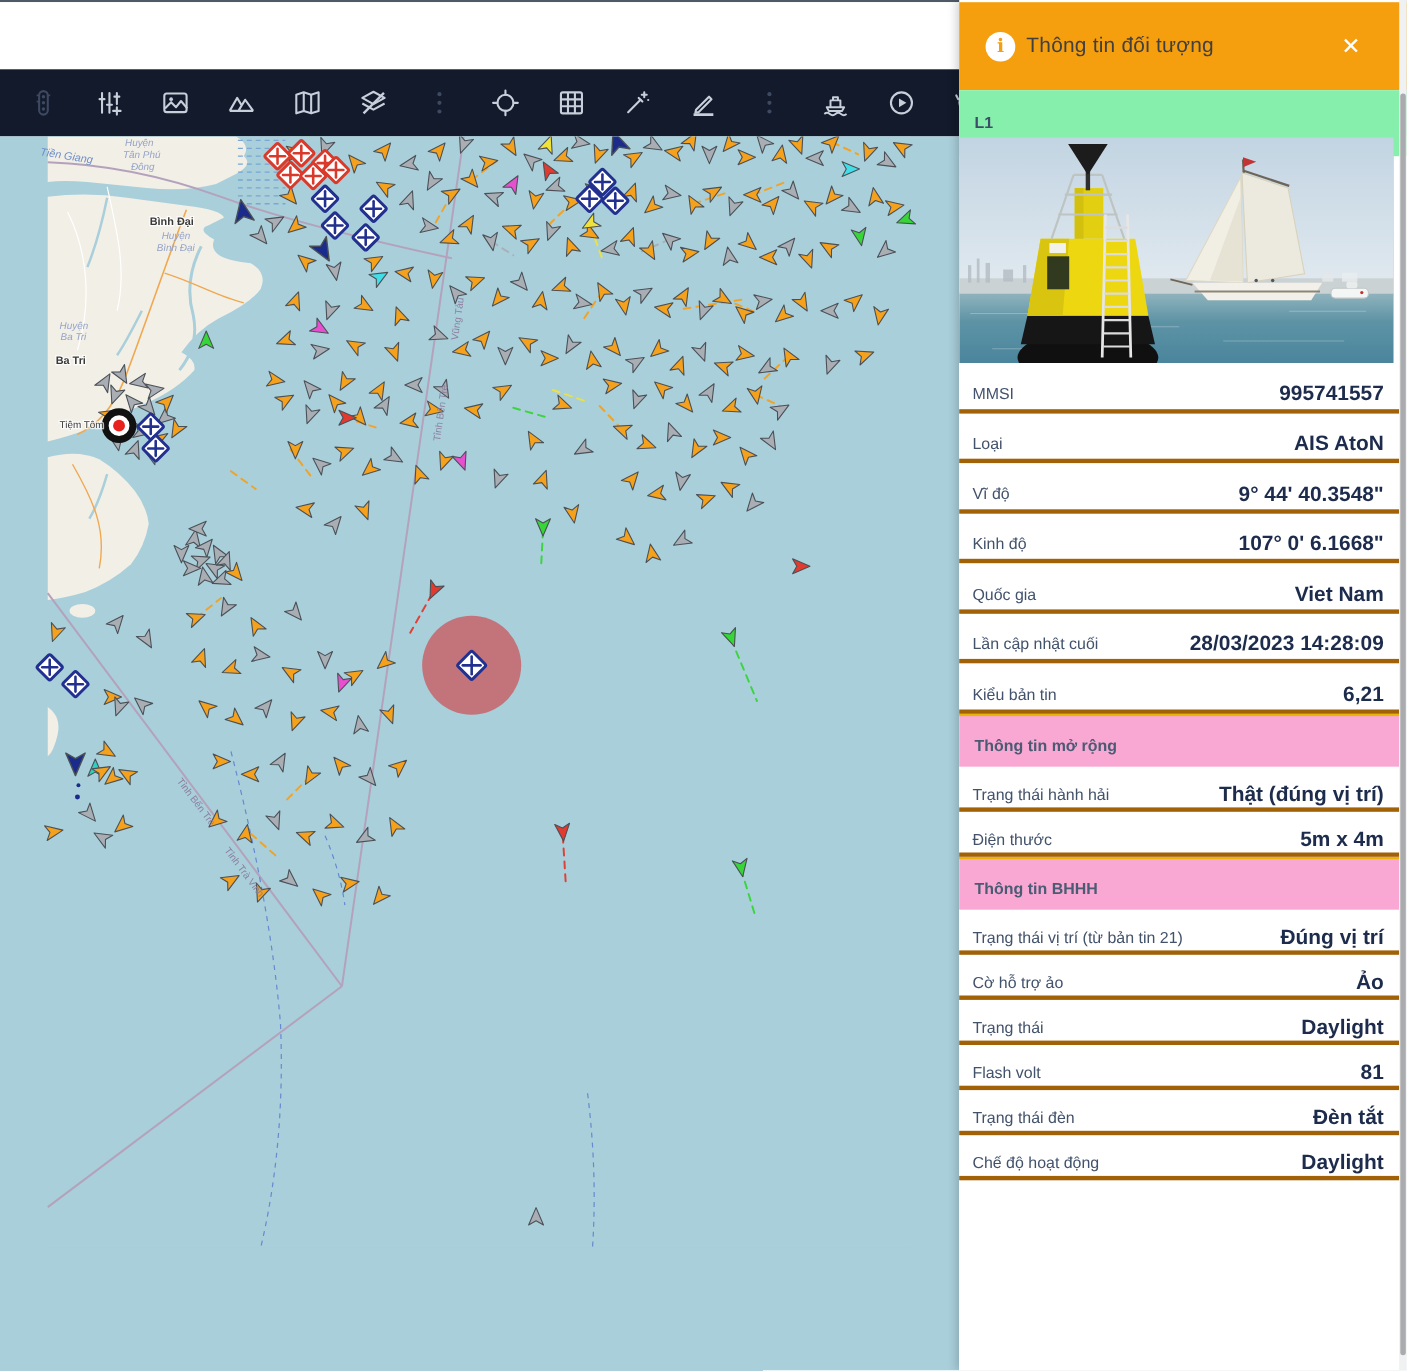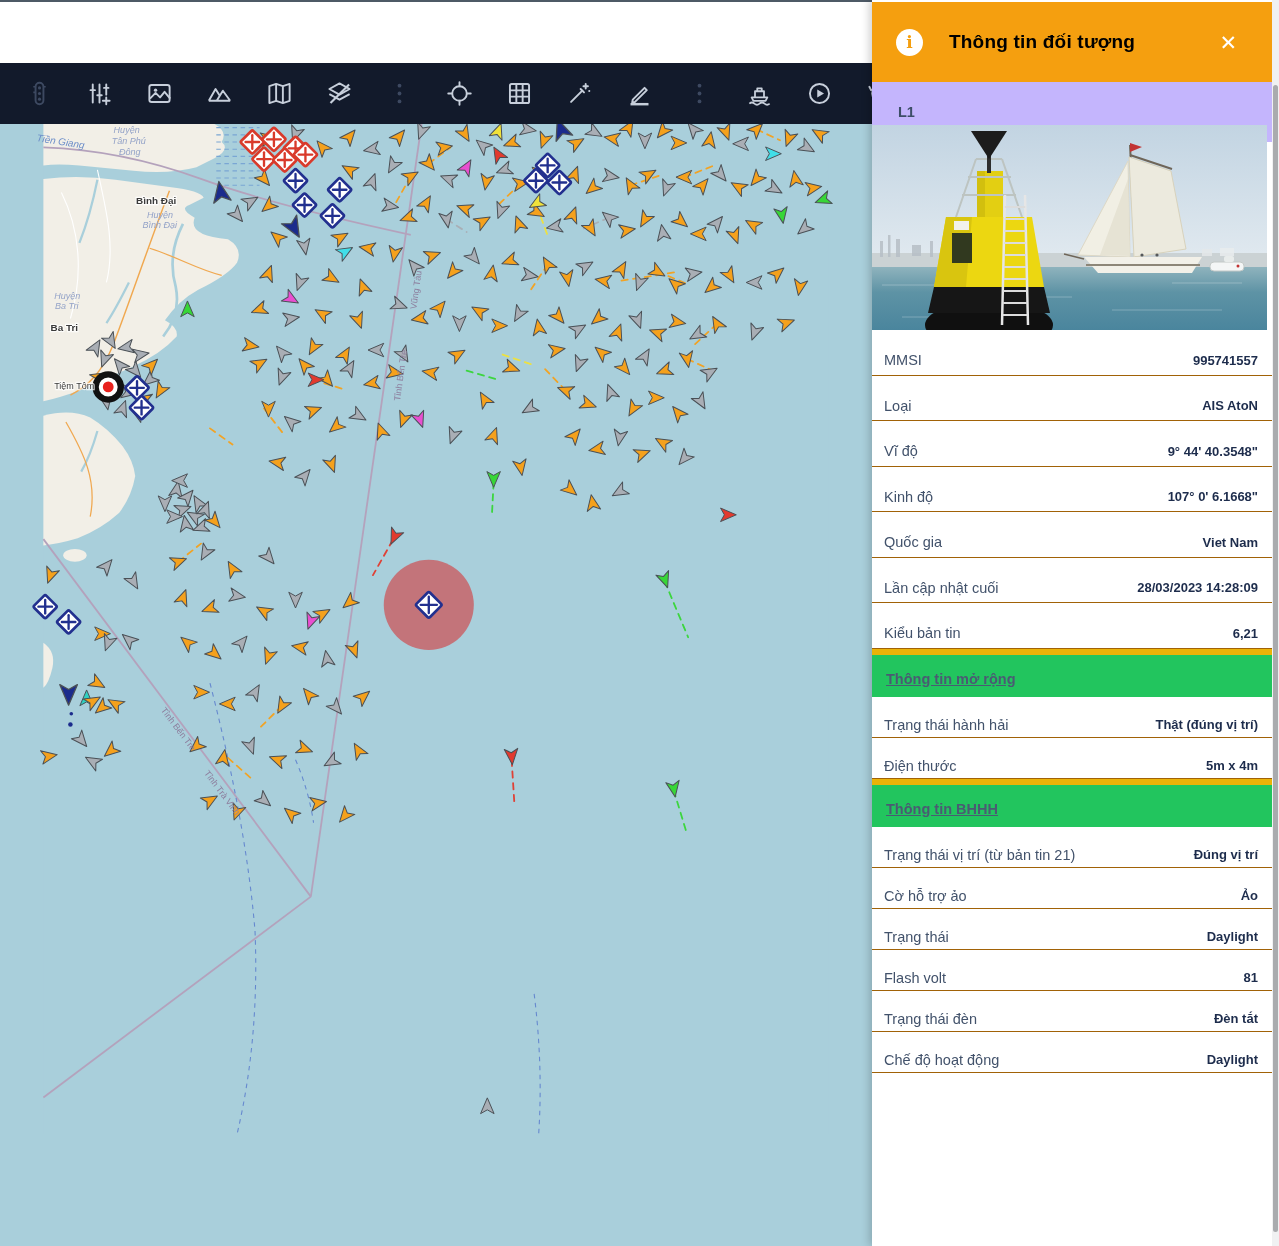--- a/index.html
+++ b/index.html
@@ -15,30 +15,30 @@
   .map-wrap svg{display:block;}
   text.place{font-size:11px;fill:#3a3a3a;font-weight:700;paint-order:stroke;stroke:#ffffffcc;stroke-width:2.5px;}
   text.place-sm{font-size:10px;fill:#3a3a3a;paint-order:stroke;stroke:#ffffffbb;stroke-width:2.5px;}
   text.admin{font-size:10px;font-style:italic;fill:#94a3c8;}
   text.river{font-size:11px;font-style:italic;fill:#6e8fc9;}
   text.bnd{font-size:10px;fill:#8d7f9e;}
   
   .panel{position:absolute;right:0;top:0;width:407px;height:1246px;background:#ffffff;z-index:20;box-shadow:-3px 0 8px rgba(0,0,0,.18);}
   .panel-header{position:absolute;left:0;top:2px;width:100%;height:80px;background:#F59F0F;display:flex;align-items:center;box-sizing:border-box;padding:0 20px;}
   .info-badge{width:27px;height:27px;border-radius:50%;background:#ffffff;color:#F59F0F;display:flex;align-items:center;justify-content:center;font-weight:700;font-size:17px;font-family:"DejaVu Serif","Liberation Serif",serif;flex:0 0 auto;margin-left:4px;}
-  .panel-title{color:#000000;font-size:19px;font-weight:700;margin-left:26px;letter-spacing:.2px;}
+  .panel-title{color:#404040;font-size:19px;font-weight:400;margin-left:10px;letter-spacing:.2px;}
   .close-btn{margin-left:auto;margin-right:22px;color:#ffffff;font-size:21px;cursor:pointer;line-height:1;}
-  .object-id{position:absolute;left:0;top:82px;width:100%;height:60px;display:flex;align-items:center;padding-left:26px;box-sizing:border-box;color:#3d4e68;font-weight:700;font-size:14.5px;background:#c4b5fd;}
+  .object-id{position:absolute;left:0;top:82px;width:100%;height:60px;display:flex;align-items:center;padding-left:14px;box-sizing:border-box;color:#3d4e68;font-weight:700;font-size:14.5px;background:#86efac;}
   .photo{position:absolute;left:0;top:125px;width:395px;height:205px;overflow:hidden;background:#bfd2de;}
   .panel-body{position:absolute;left:0;top:330px;width:400px;bottom:0;background:#fff;}
-  .row{height:45.5px;display:flex;align-items:center;justify-content:space-between;padding:16px 14px 0 12px;border-bottom:1px solid #a16207;box-sizing:border-box;}
+  .row{height:45.5px;display:flex;align-items:center;justify-content:space-between;padding:16px 14px 0 12px;border-bottom:4px solid #a16207;box-sizing:border-box;}
   .row.compact{height:41px;}
   .row .lbl{font-size:14.5px;color:#42526b;}
-  .row .val{font-size:13px;color:#1d2c4c;font-weight:700;text-align:left;}
-  .section-title{height:48px;display:flex;align-items:flex-end;padding:0 0 10px 14px;box-sizing:border-box;font-size:14.5px;font-weight:700;color:#4a5b73;background:#22c55e;border-top:6px solid #eab308;text-decoration:underline;}
+  .row .val{font-size:19px;color:#1d2c4c;font-weight:700;text-align:left;}
+  .section-title{height:48px;display:flex;align-items:flex-end;padding:0 0 10px 14px;box-sizing:border-box;font-size:14.5px;font-weight:700;color:#4a5b73;background:#f9a8d4;border-top:2px solid #eab308;}
   .scrollbar{position:absolute;right:0;top:0;width:7px;height:100%;background:#f0f1f2;z-index:25;}
   .scroll-thumb{position:absolute;left:1px;width:5px;top:85px;bottom:14px;background:#a9abae;border-radius:3px;}
 </style>
 </head>
 <body>
 
 <div class="stage">
 
   <div class="topstrip"></div>
   <div class="whitebar"></div>

